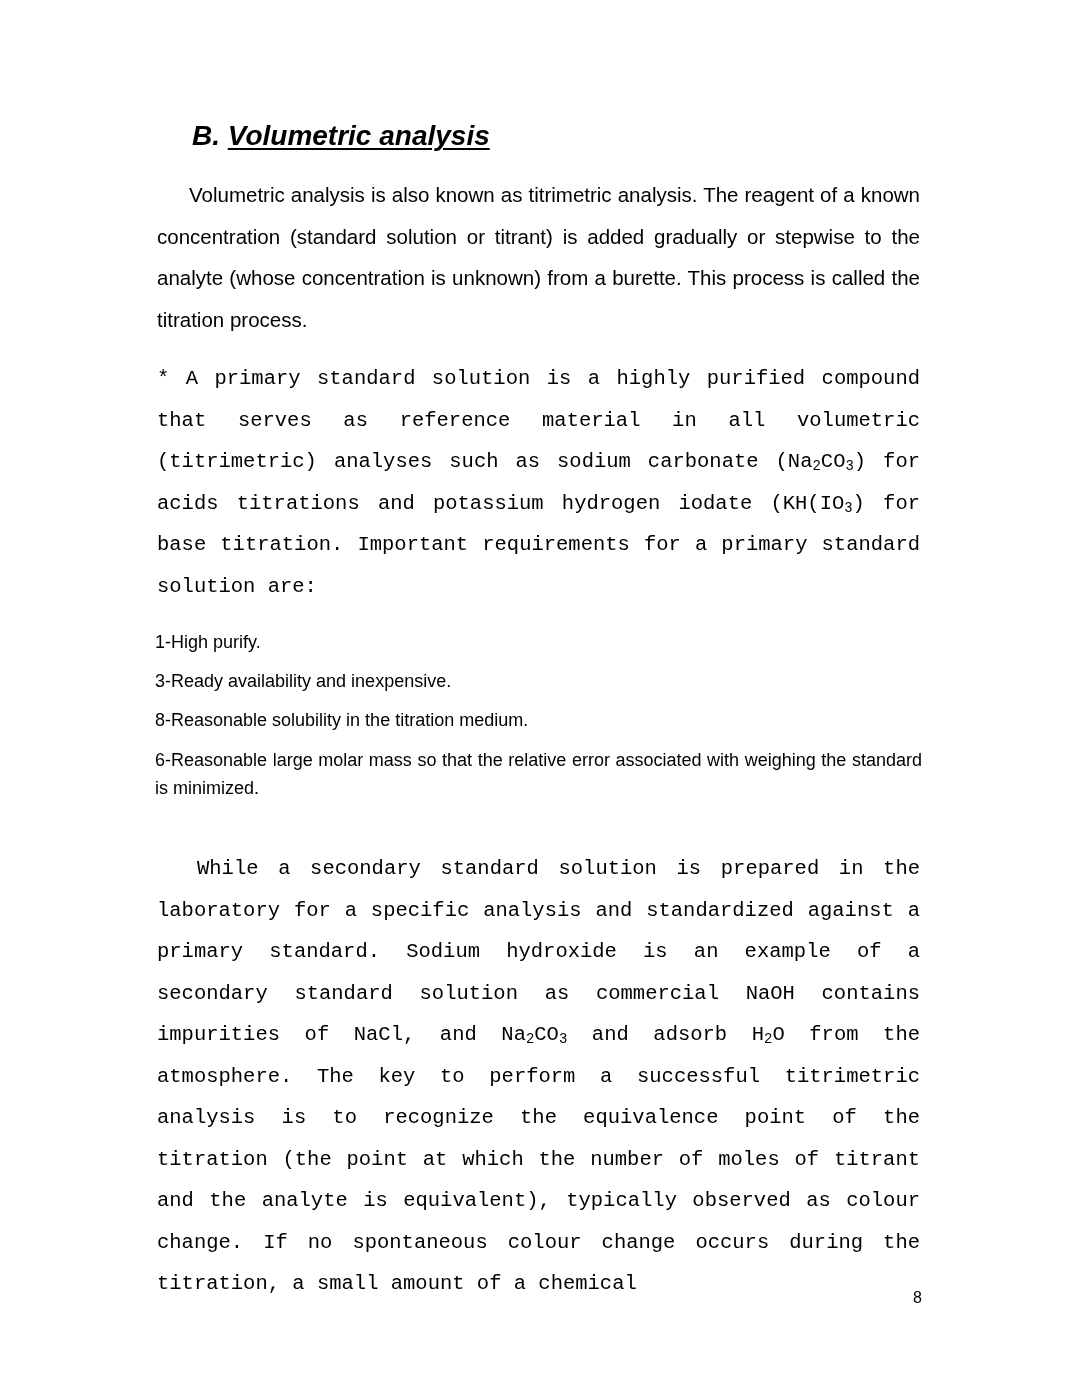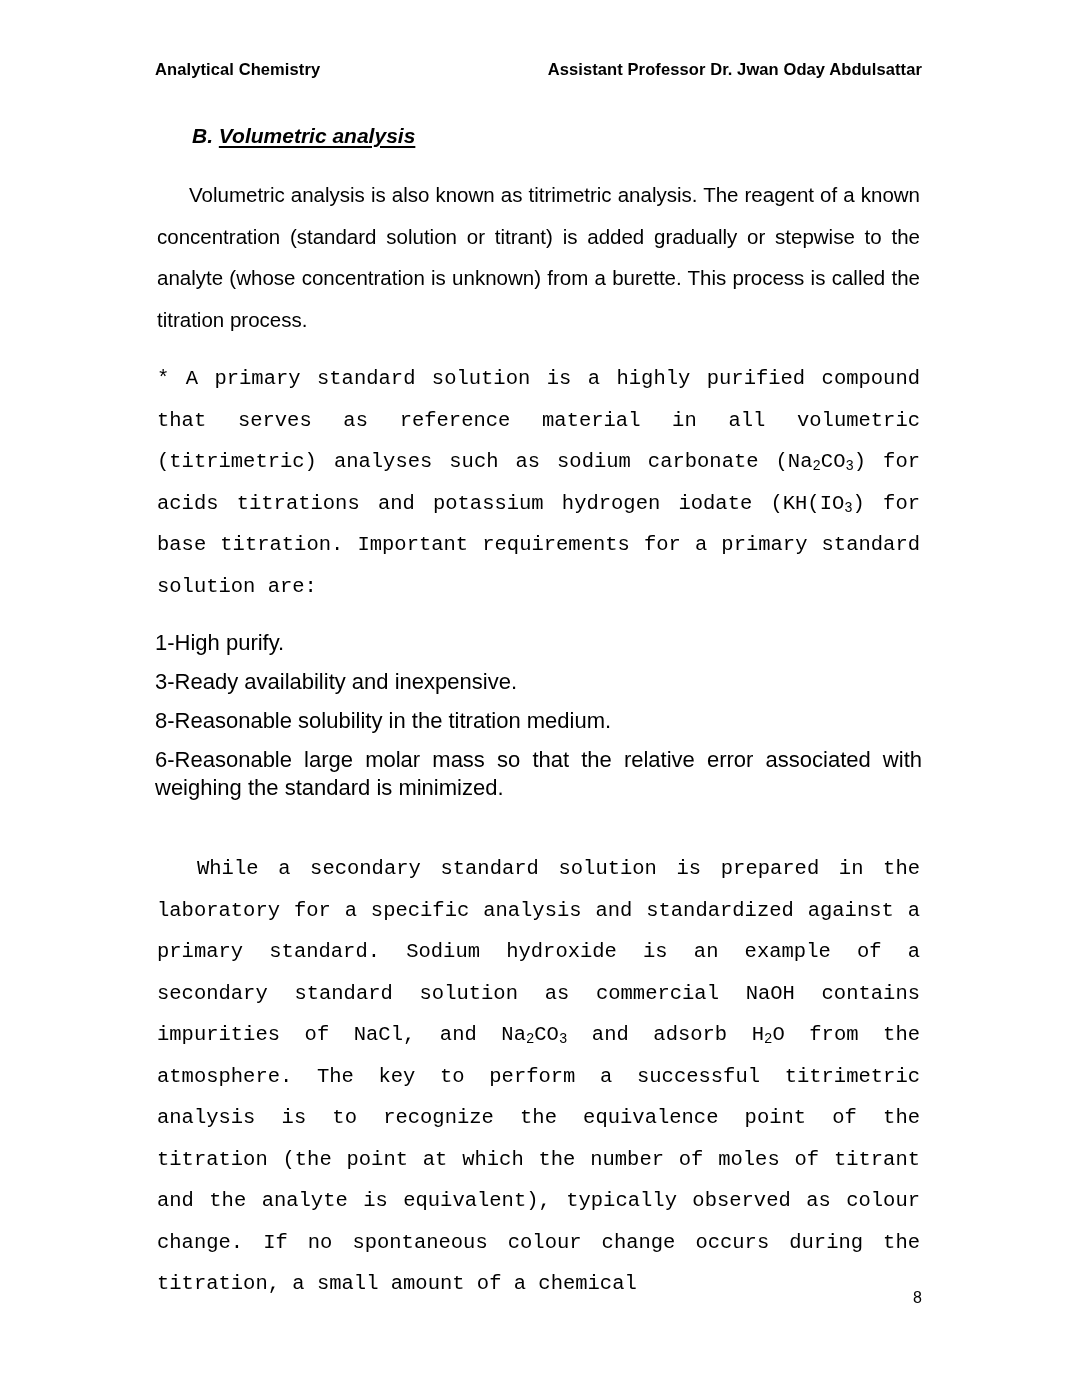--- a/index.html
+++ b/index.html
@@ -55,21 +55,21 @@
   .content {
     position: absolute;
     left: 155px;
     top: 118px;
     width: 767px;
   }
 
   h2.section-heading {
     margin: 0 0 0 0;
     padding: 0 0 0 37px;
-    font-size: 21px;
+    font-size: 28px;
     font-weight: bold;
     font-style: italic;
     line-height: 36px;
     white-space: nowrap;
   }
   h2.section-heading .letter {
     text-decoration: none;
   }
   h2.section-heading .title-text {
     text-decoration: underline;
@@ -100,21 +100,21 @@
   .space-para1-para2  { height: 14px; }
   .space-para2-list   { height: 14px; }
   .space-list-para3   { height: 44px; }
 
   ul.requirement-list {
     margin: 0;
     padding: 0;
     list-style: none;
   }
   ul.requirement-list li {
-    font-size: 22px;
+    font-size: 18px;
     line-height: 39px;
     text-align: justify;
     text-justify: inter-word;
   }
   ul.requirement-list li.wrapping {
     line-height: 28px;
     margin-top: 6px;
   }
 
   sub {
@@ -132,25 +132,20 @@
     text-align: right;
     font-size: 16px;
     line-height: 20px;
   }
 </style>
 </head>
 <body>
 
 <div class="page">
 
-  <div class="doc-header">
-    <span class="hdr-course">Analytical Chemistry</span>
-    <span class="hdr-spacer"></span>
-    <span class="hdr-instructor">Assistant Professor Dr. Jwan Oday Abdulsattar</span>
-  </div>
 
   <div class="content">
 
     <h2 class="section-heading">
       <span class="letter">B.</span><span>&nbsp;</span><span class="title-text">Volumetric analysis</span>
     </h2>
 
     <div class="space-before-para1"></div>
 
     <p class="body-para para-indent-small">Volumetric analysis is also known as titrimetric analysis. The reagent of a known concentration (standard solution or titrant) is added gradually or stepwise to the analyte (whose concentration is unknown) from a burette. This process is called the titration process.</p>

